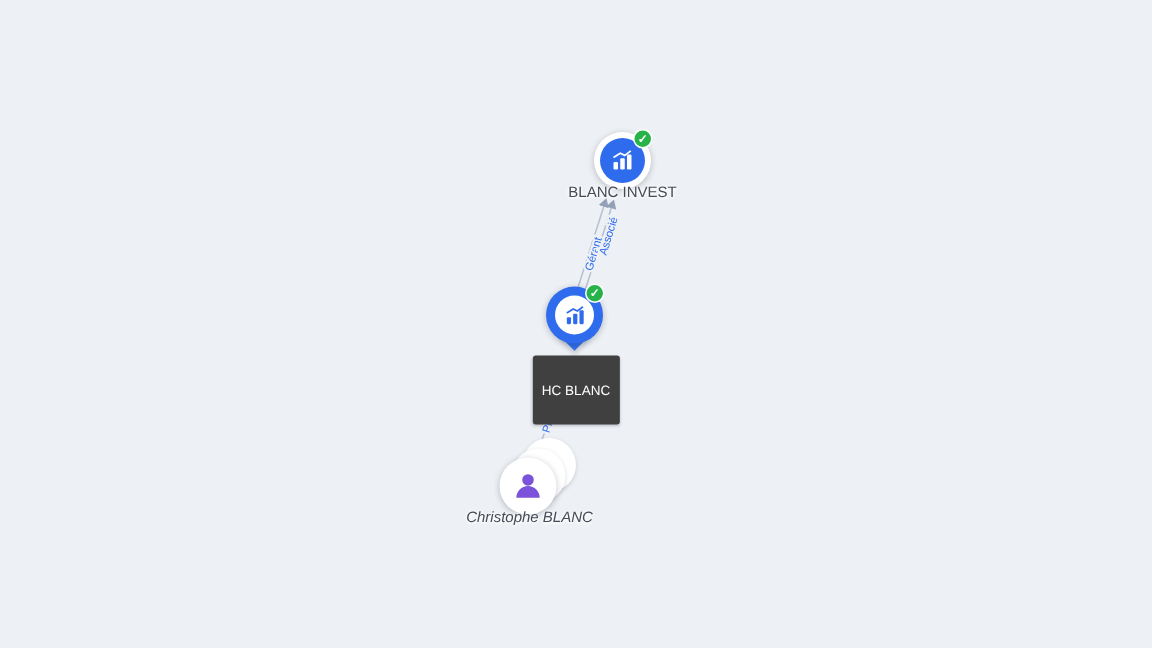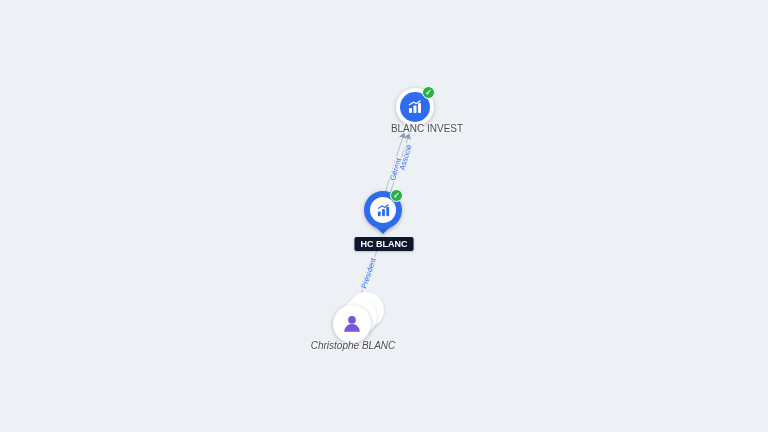--- a/index.html
+++ b/index.html
@@ -52,22 +52,22 @@
     background:#ffffff;display:flex;align-items:center;justify-content:center;color:#2f6ced;
   }
   
   .node-label{
     position:absolute;transform:translateX(-50%);
     font-size:10px;color:#454b57;white-space:nowrap;cursor:pointer;
     text-shadow:0 0 3px #ffffff,0 0 3px #ffffff,0 1px 2px #ffffff;
   }
   .chip-label{
     position:absolute;transform:translateX(-50%);
-    background:#0f172a;color:#ffffff;font-size:9px;font-weight:bold;
-    padding:2px 6px;border-radius:2px;white-space:nowrap;cursor:pointer;
+    background:#404040;color:#ffffff;font-size:9px;font-weight:normal;
+    padding:18px 6px;border-radius:2px;white-space:nowrap;cursor:pointer;
     box-shadow:0 1px 2px rgba(40,50,70,.25);
   }
   .icon-svg{display:block;}
 </style>
 </head>
 <body>
 
 <div id="canvas">
 
   <svg id="edges" viewBox="0 0 768 432">
@@ -89,21 +89,21 @@
     <div class="inner-blue">
       <svg class="icon-svg" width="16" height="16" viewBox="0 0 16 16">
         <rect x="2" y="9" width="3" height="5" rx="0.8" fill="currentColor"></rect>
         <rect x="6.5" y="6.5" width="3" height="7.5" rx="0.8" fill="currentColor"></rect>
         <rect x="11" y="4" width="3" height="10" rx="0.8" fill="currentColor"></rect>
         <polyline points="2,6 6.5,3.2 9.5,4.6 13.5,1.6" stroke="currentColor" stroke-width="1.2" fill="none"></polyline>
       </svg>
     </div>
     <div class="badge" style="left:26px;top:-2px;">✓</div>
   </div>
-  <div class="node-label" style="left:415px;top:123px;margin-left:12px;">BLANC INVEST</div>
+  <div class="node-label" style="left:415px;top:123px;">BLANC INVEST</div>
 
   <div class="pin" style="left:364px;top:191px;">
     <div class="pin-point"></div>
     <div class="pin-head"></div>
     <div class="pin-inner">
       <svg class="icon-svg" width="15" height="15" viewBox="0 0 16 16">
         <rect x="2" y="9" width="3" height="5" rx="0.8" fill="currentColor"></rect>
         <rect x="6.5" y="6.5" width="3" height="7.5" rx="0.8" fill="currentColor"></rect>
         <rect x="11" y="4" width="3" height="10" rx="0.8" fill="currentColor"></rect>
         <polyline points="2,6 6.5,3.2 9.5,4.6 13.5,1.6" stroke="currentColor" stroke-width="1.2" fill="none"></polyline>

